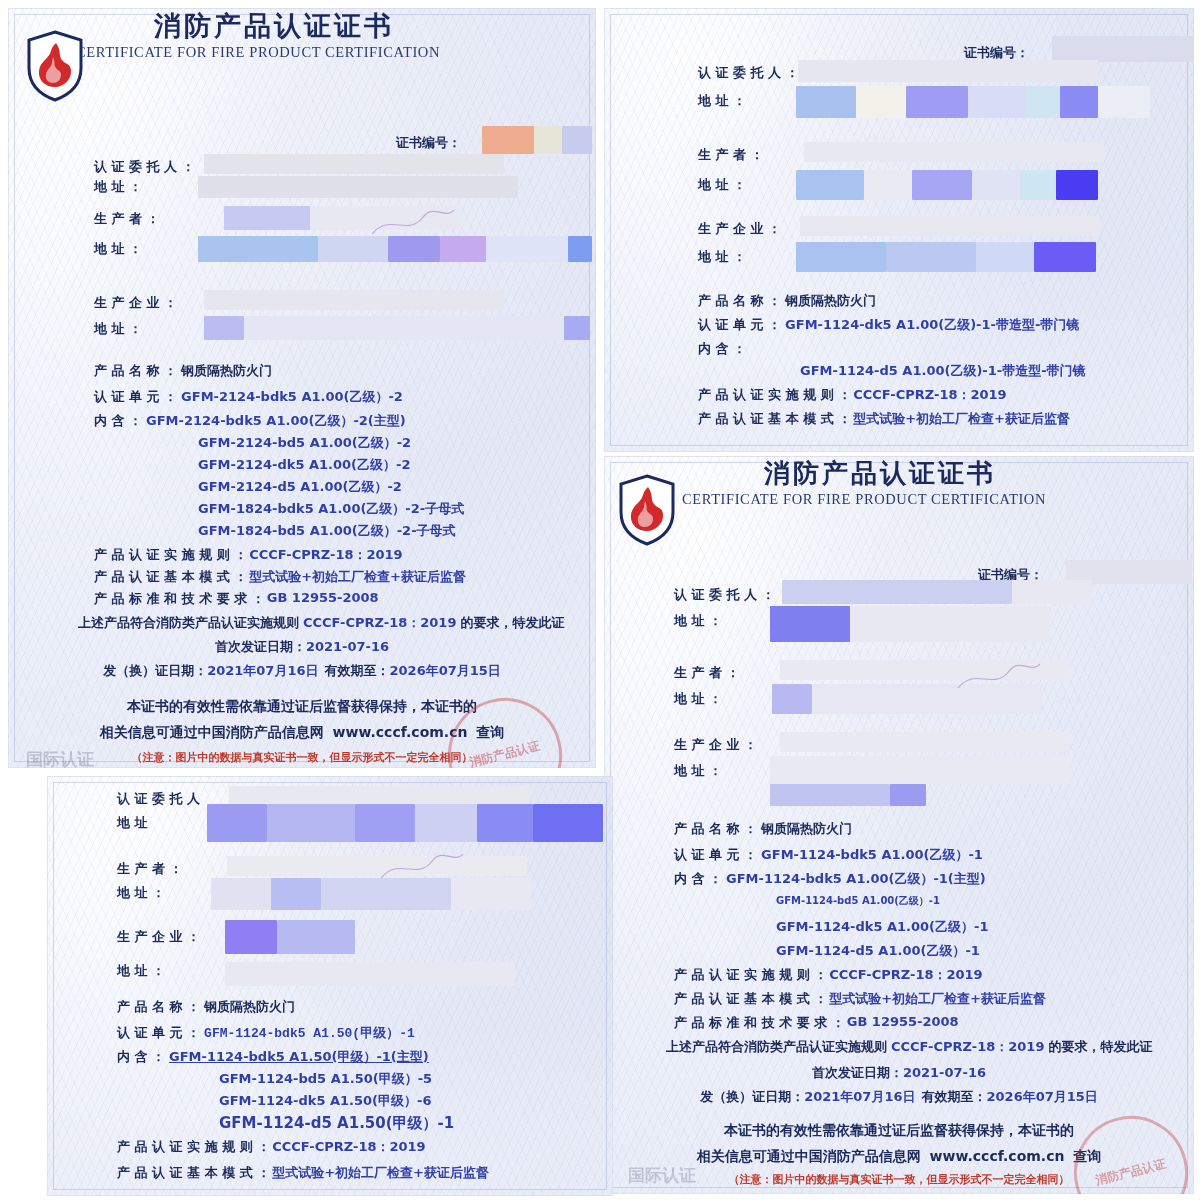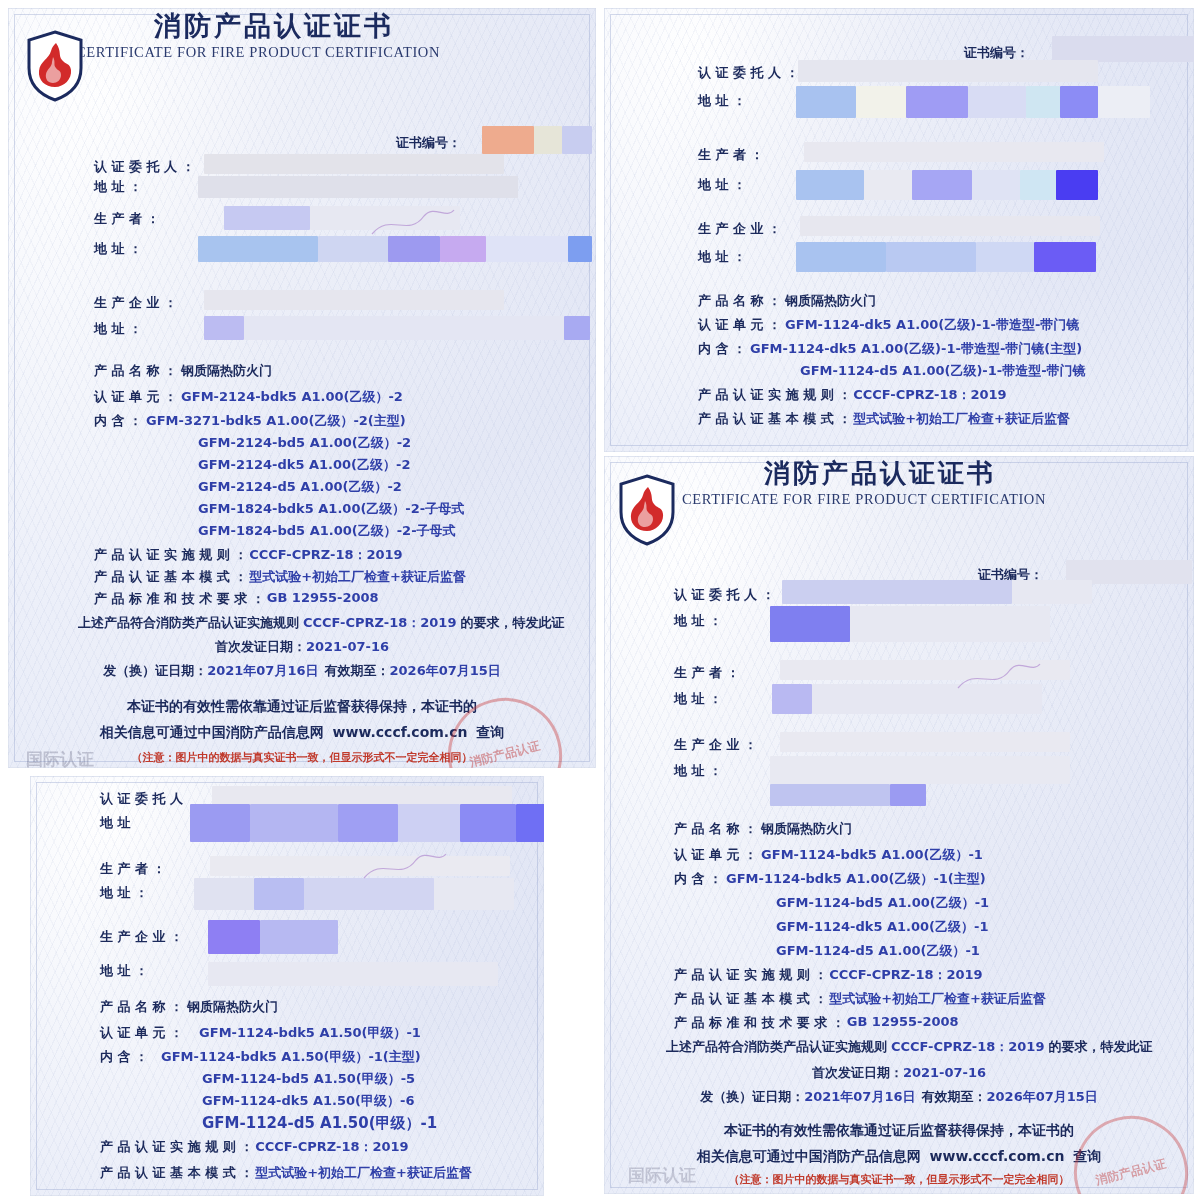--- a/index.html
+++ b/index.html
@@ -147,21 +147,21 @@
         <span class="val dark" style="font-size:13px;margin-left:4px;">钢质隔热防火门</span>
       </div>
 
       <div class="row" style="left:86px;top:380px;">
         <span class="lbl" style="font-size:13px;">认 证 单 元 ：</span>
         <span class="val" style="font-size:13px;margin-left:4px;">GFM-2124-bdk5 A1.00(乙级）-2</span>
       </div>
 
       <div class="row" style="left:86px;top:404px;">
         <span class="lbl" style="font-size:13px;">内        含 ：</span>
-        <span class="val" style="font-size:13px;margin-left:4px;">GFM-3271-bdk5 A1.00(乙级）-2(主型)</span>
+        <span class="val" style="font-size:13px;margin-left:4px;">GFM-2124-bdk5 A1.00(乙级）-2(主型)</span>
       </div>
       <div class="cont" style="left:190px;top:426px;font-size:13px;">GFM-2124-bd5 A1.00(乙级）-2</div>
       <div class="cont" style="left:190px;top:448px;font-size:13px;">GFM-2124-dk5 A1.00(乙级）-2</div>
       <div class="cont" style="left:190px;top:470px;font-size:13px;">GFM-2124-d5 A1.00(乙级）-2</div>
       <div class="cont" style="left:190px;top:492px;font-size:13px;">GFM-1824-bdk5 A1.00(乙级）-2-子母式</div>
       <div class="cont" style="left:190px;top:514px;font-size:13px;">GFM-1824-bd5 A1.00(乙级）-2-子母式</div>
 
       <div class="row" style="left:86px;top:538px;">
         <span class="lbl" style="font-size:13px;">产 品 认 证 实 施 规 则 ：</span>
         <span class="val" style="font-size:13px;margin-left:2px;">CCCF-CPRZ-18：2019</span>
@@ -261,21 +261,20 @@
       <div class="row" style="left:94px;top:284px;">
         <span class="lbl" style="font-size:13px;">产 品 名 称 ：</span>
         <span class="val dark" style="font-size:13px;margin-left:4px;">钢质隔热防火门</span>
       </div>
       <div class="row" style="left:94px;top:308px;">
         <span class="lbl" style="font-size:13px;">认 证 单 元 ：</span>
         <span class="val" style="font-size:13px;margin-left:4px;">GFM-1124-dk5 A1.00(乙级)-1-带造型-带门镜</span>
       </div>
       <div class="row" style="left:94px;top:332px;">
         <span class="lbl" style="font-size:13px;">内        含 ：</span>
-        <span class="val" style="font-size:13px;margin-left:4px;">GFM-1124-dk5 A1.00(乙级)-1-带造型-带门镜(主型)</span>
       </div>
       <div class="cont" style="left:196px;top:354px;font-size:13px;">GFM-1124-d5 A1.00(乙级)-1-带造型-带门镜</div>
 
       <div class="row" style="left:94px;top:378px;">
         <span class="lbl" style="font-size:13px;">产 品 认 证 实 施 规 则 ：</span>
         <span class="val" style="font-size:13px;margin-left:2px;">CCCF-CPRZ-18：2019</span>
       </div>
       <div class="row" style="left:94px;top:402px;">
         <span class="lbl" style="font-size:13px;">产 品 认 证 基 本 模 式 ：</span>
         <span class="val" style="font-size:13px;margin-left:2px;">型式试验+初始工厂检查+获证后监督</span>
@@ -341,21 +340,21 @@
         <span class="val dark" style="font-size:13px;margin-left:4px;">钢质隔热防火门</span>
       </div>
       <div class="row" style="left:70px;top:390px;">
         <span class="lbl" style="font-size:13px;">认 证 单 元 ：</span>
         <span class="val" style="font-size:13px;margin-left:4px;">GFM-1124-bdk5 A1.00(乙级）-1</span>
       </div>
       <div class="row" style="left:70px;top:414px;">
         <span class="lbl" style="font-size:13px;">内        含 ：</span>
         <span class="val" style="font-size:13px;margin-left:4px;">GFM-1124-bdk5 A1.00(乙级）-1(主型)</span>
       </div>
-      <div class="cont" style="left:172px;top:438px;font-size:13px;">GFM-1124-bd5 A1.00(乙级）-1</div>
+      <div class="cont" style="left:172px;top:438px;font-size:10px;">GFM-1124-bd5 A1.00(乙级）-1</div>
       <div class="cont" style="left:172px;top:462px;font-size:13px;">GFM-1124-dk5 A1.00(乙级）-1</div>
       <div class="cont" style="left:172px;top:486px;font-size:13px;">GFM-1124-d5 A1.00(乙级）-1</div>
 
       <div class="row" style="left:70px;top:510px;">
         <span class="lbl" style="font-size:13px;">产 品 认 证 实 施 规 则 ：</span>
         <span class="val" style="font-size:13px;margin-left:2px;">CCCF-CPRZ-18：2019</span>
       </div>
       <div class="row" style="left:70px;top:534px;">
         <span class="lbl" style="font-size:13px;">产 品 认 证 基 本 模 式 ：</span>
         <span class="val" style="font-size:13px;margin-left:2px;">型式试验+初始工厂检查+获证后监督</span>
@@ -390,21 +389,21 @@
         <span>消防产品认证</span>
       </div>
       <div class="stamp-bottom" style="left:24px;top:708px;font-size:17px;opacity:.5;">国际认证</div>
 
       <svg class="sig" style="left:350px;top:202px;width:90px;height:40px;" viewBox="0 0 90 40">
         <path d="M4 30 C22 8 40 34 56 12 C66 0 78 16 86 6" fill="none" stroke="#b08bd0" stroke-width="1.2" opacity=".7"></path>
       </svg>
     </div>
   </div>
 
-  <div class="cert" style="left:30px;top:776px;width:514px;height:420px;">
+  <div class="cert" style="left:47px;top:776px;width:566px;height:420px;">
     <div class="inner">
       <div class="row" style="left:70px;top:14px;">
         <span class="lbl" style="font-size:13px;">认 证 委 托 人</span>
       </div>
       <div class="rd" style="left:182px;top:10px;width:300px;height:20px;background:#e8e8f0;"></div>
 
       <div class="row" style="left:70px;top:38px;">
         <span class="lbl" style="font-size:13px;">地        址</span>
       </div>
       <div class="rd" style="left:160px;top:28px;width:60px;height:38px;background:#9b9bf2;"></div>
@@ -437,25 +436,25 @@
         <span class="lbl" style="font-size:13px;">地        址 ：</span>
       </div>
       <div class="rd" style="left:178px;top:186px;width:290px;height:24px;background:#e7e8f2;"></div>
 
       <div class="row" style="left:70px;top:222px;">
         <span class="lbl" style="font-size:13px;">产 品 名 称 ：</span>
         <span class="val dark" style="font-size:13px;margin-left:4px;">钢质隔热防火门</span>
       </div>
       <div class="row" style="left:70px;top:248px;">
         <span class="lbl" style="font-size:13px;">认 证 单 元 ：</span>
-        <span class="val" style="font-size:13px;margin-left:16px;">GFM-1124-bdk5 A1.50(甲级）-1</span>
+        <span class="val" style="font-size:13px;margin-left:4px;font-family:Liberation Mono, monospace;">GFM-1124-bdk5 A1.50(甲级）-1</span>
       </div>
       <div class="row" style="left:70px;top:272px;">
         <span class="lbl" style="font-size:13px;">内        含 ：</span>
-        <span class="val" style="font-size:13px;margin-left:13px;">GFM-1124-bdk5 A1.50(甲级）-1(主型)</span>
+        <span class="val" style="font-size:13px;margin-left:4px;text-decoration:underline;">GFM-1124-bdk5 A1.50(甲级）-1(主型)</span>
       </div>
       <div class="cont" style="left:172px;top:294px;font-size:13px;">GFM-1124-bd5 A1.50(甲级）-5</div>
       <div class="cont" style="left:172px;top:316px;font-size:13px;">GFM-1124-dk5 A1.50(甲级）-6</div>
       <div class="cont" style="left:172px;top:338px;font-size:15px;">GFM-1124-d5 A1.50(甲级）-1</div>
 
       <div class="row" style="left:70px;top:362px;">
         <span class="lbl" style="font-size:13px;">产 品 认 证 实 施 规 则 ：</span>
         <span class="val" style="font-size:13px;margin-left:2px;">CCCF-CPRZ-18：2019</span>
       </div>
       <div class="row" style="left:70px;top:388px;">

